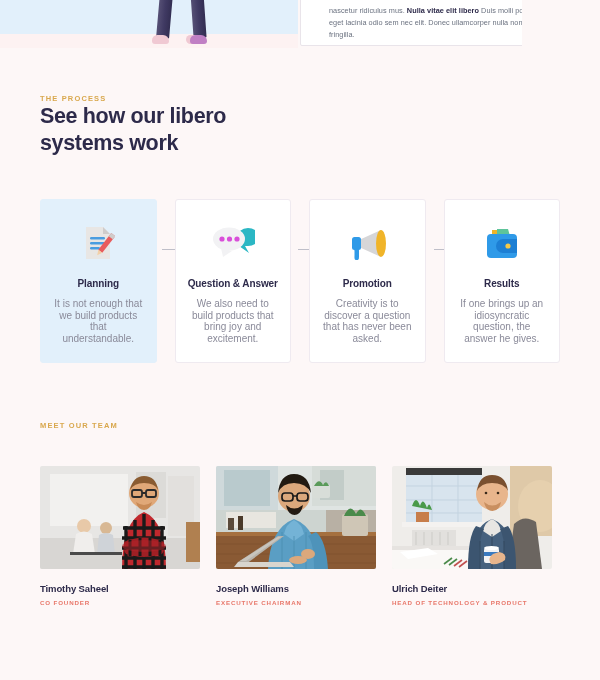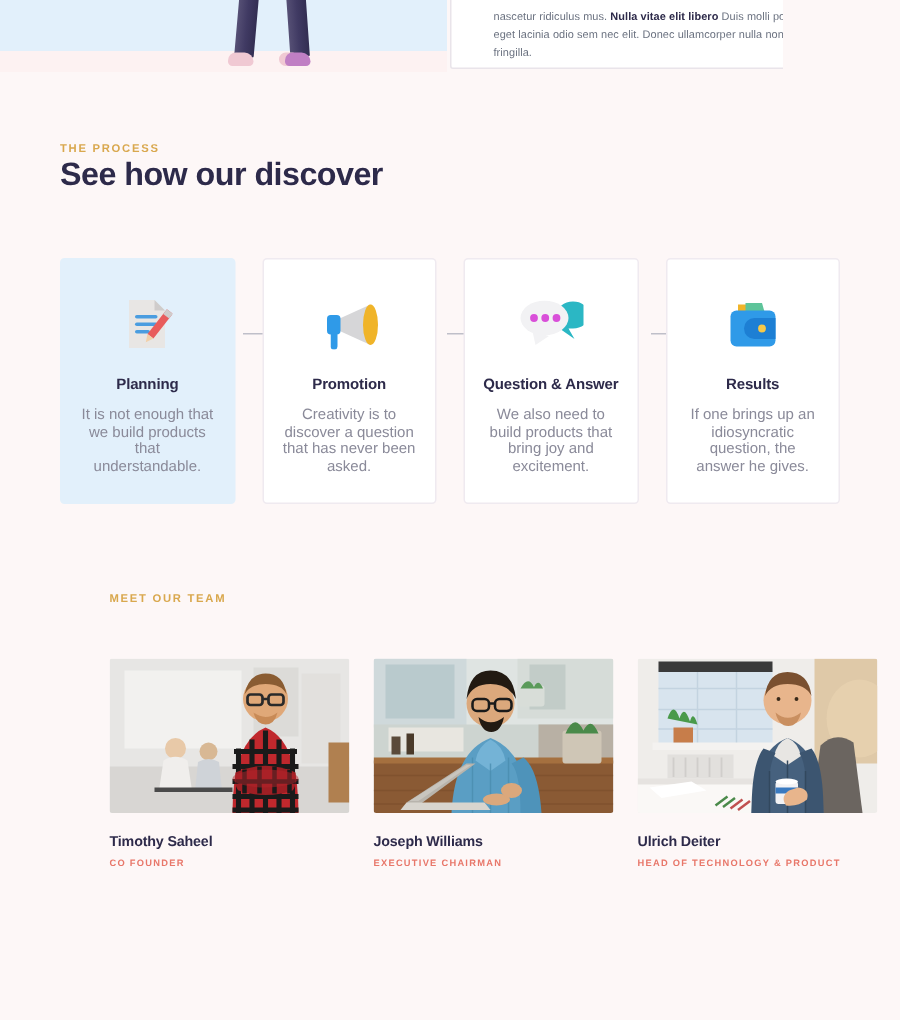--- a/index.html
+++ b/index.html
@@ -165,21 +165,21 @@
     width: 0; height: 0;
     border-left: 4px solid #bfbfc9;
     border-top: 3px solid transparent;
     border-bottom: 3px solid transparent;
   }
   .c1 { left: 122px; width: 72px; }
   .c2 { left: 258px; width: 72px; }
   .c3 { left: 394px; width: 72px; }
 
   
-  .team-section { padding: 58px 40px 0 40px; margin-left: 33px; }
+  .team-section { padding: 58px 40px 0 40px; }
   .team-section .eyebrow { margin-bottom: 12px; }
 
   .team-grid {
     margin-top: 36px;
     display: flex;
     gap: 20px;
   }
   .member { width: 156px; }
 
   .member-photo {
@@ -223,21 +223,22 @@
     </div>
 
     <div class="lorem-box">
       <p><span>nascetur ridiculus mus. </span><b>Nulla vitae elit libero</b><span> Duis molli porttitor ligula, eget lacinia odio sem nec elit. Donec ullamcorper nulla non metus auctor fringilla.</span></p>
     </div>
   </div>
 
   <div class="process-section">
     <div class="eyebrow">THE PROCESS</div>
     <h2 class="section-title">
-      <span>See how our discover</span><br>
+      <span>See how our libero</span><br>
+      <span>systems work</span>
     </h2>
 
     <div class="process-cards">
 
       <div class="connector c1">
         <div class="line"></div>
         <div class="head"></div>
       </div>
       <div class="connector c2">
         <div class="line"></div>
@@ -263,44 +264,44 @@
             </g>
           </svg>
         </div>
         <div class="pcard-title">Planning</div>
         <div class="pcard-desc">It is not enough that we build products that understandable.</div>
       </div>
 
       <div class="pcard">
         <div class="pcard-icon">
           <svg width="44" height="34" viewBox="0 0 44 34">
-            <path d="M36 4 L14 14 v7 L36 31 Z" fill="#d6d6d8"></path>
-            <ellipse cx="36" cy="17.5" rx="5" ry="13.5" fill="#f0b429"></ellipse>
-            <rect x="7" y="11" width="9" height="13" rx="2.5" fill="#2f9ae8"></rect>
-            <rect x="9.5" y="22" width="4.5" height="11" rx="2.2" fill="#2f9ae8"></rect>
-            <circle cx="11.7" cy="32" r="2.2" fill="#2f9ae8"></circle>
-          </svg>
-        </div>
-        <div class="pcard-title">Promotion</div>
-        <div class="pcard-desc">Creativity is to discover a question that has never been asked.</div>
-      </div>
-
-      <div class="pcard">
-        <div class="pcard-icon">
-          <svg width="44" height="34" viewBox="0 0 44 34">
             <path d="M26 11 a11 9 0 1 1 11 9 h-3 l4 7 l-10 -7 a11 9 0 0 1 -2 -9 Z" fill="#2bb7c4"></path>
             <ellipse cx="18" cy="13" rx="16" ry="11.5" fill="#f2f2f4"></ellipse>
             <path d="M10 22 l2 9 l9 -6 Z" fill="#f2f2f4"></path>
             <circle cx="11" cy="13" r="2.6" fill="#d94fd9"></circle>
             <circle cx="18.5" cy="13" r="2.6" fill="#d94fd9"></circle>
             <circle cx="26" cy="13" r="2.6" fill="#d94fd9"></circle>
           </svg>
         </div>
         <div class="pcard-title">Question &amp; Answer</div>
         <div class="pcard-desc">We also need to build products that bring joy and excitement.</div>
+      </div>
+
+      <div class="pcard">
+        <div class="pcard-icon">
+          <svg width="44" height="34" viewBox="0 0 44 34">
+            <path d="M36 4 L14 14 v7 L36 31 Z" fill="#d6d6d8"></path>
+            <ellipse cx="36" cy="17.5" rx="5" ry="13.5" fill="#f0b429"></ellipse>
+            <rect x="7" y="11" width="9" height="13" rx="2.5" fill="#2f9ae8"></rect>
+            <rect x="9.5" y="22" width="4.5" height="11" rx="2.2" fill="#2f9ae8"></rect>
+            <circle cx="11.7" cy="32" r="2.2" fill="#2f9ae8"></circle>
+          </svg>
+        </div>
+        <div class="pcard-title">Promotion</div>
+        <div class="pcard-desc">Creativity is to discover a question that has never been asked.</div>
       </div>
 
       <div class="pcard">
         <div class="pcard-icon">
           <svg width="36" height="34" viewBox="0 0 36 34">
             <path d="M8 4 h13 l3 6 H8 Z" fill="#f0b429"></path>
             <path d="M13 3 h11 l2 7 H13 Z" fill="#5ec49a"></path>
             <rect x="3" y="8" width="30" height="24" rx="4" fill="#2f9ae8"></rect>
             <path d="M19 13 h14 v14 h-14 a7 7 0 0 1 0 -14 Z" fill="#1d7fd4"></path>
             <circle cx="24" cy="20" r="2.6" fill="#f7c948"></circle>

